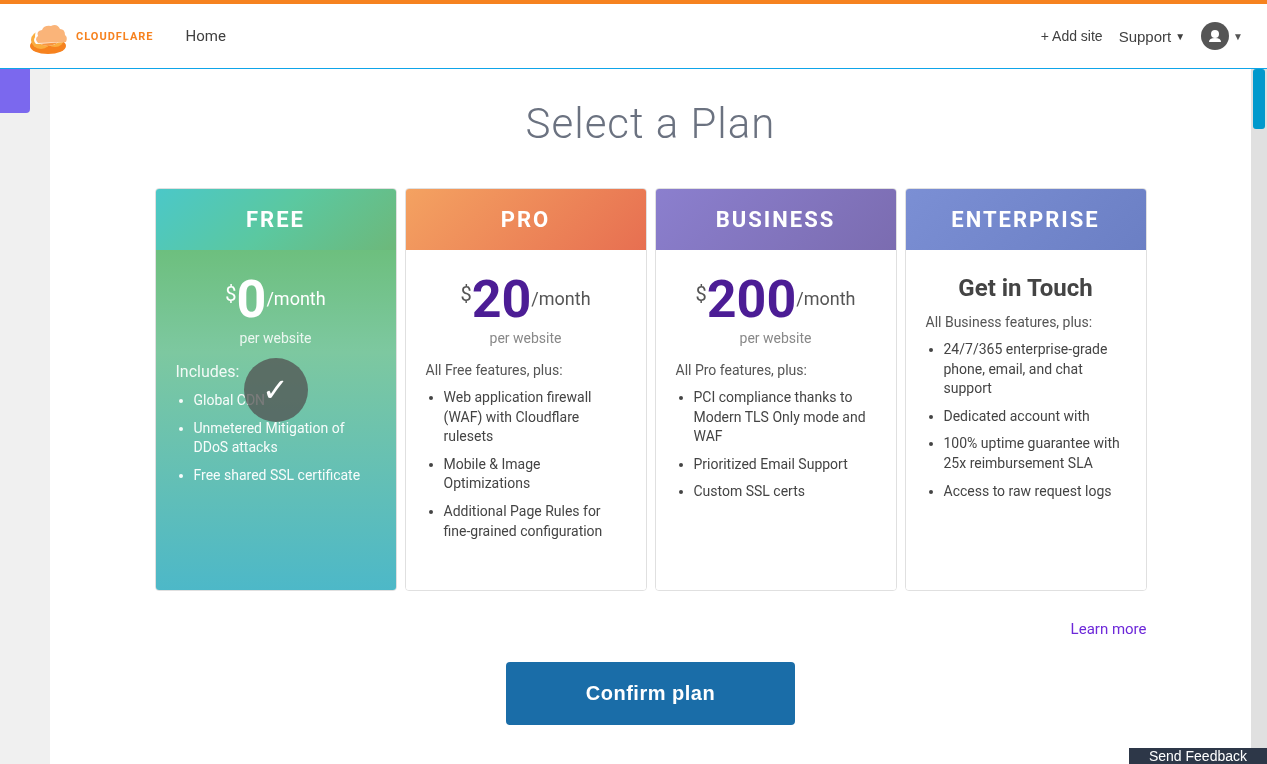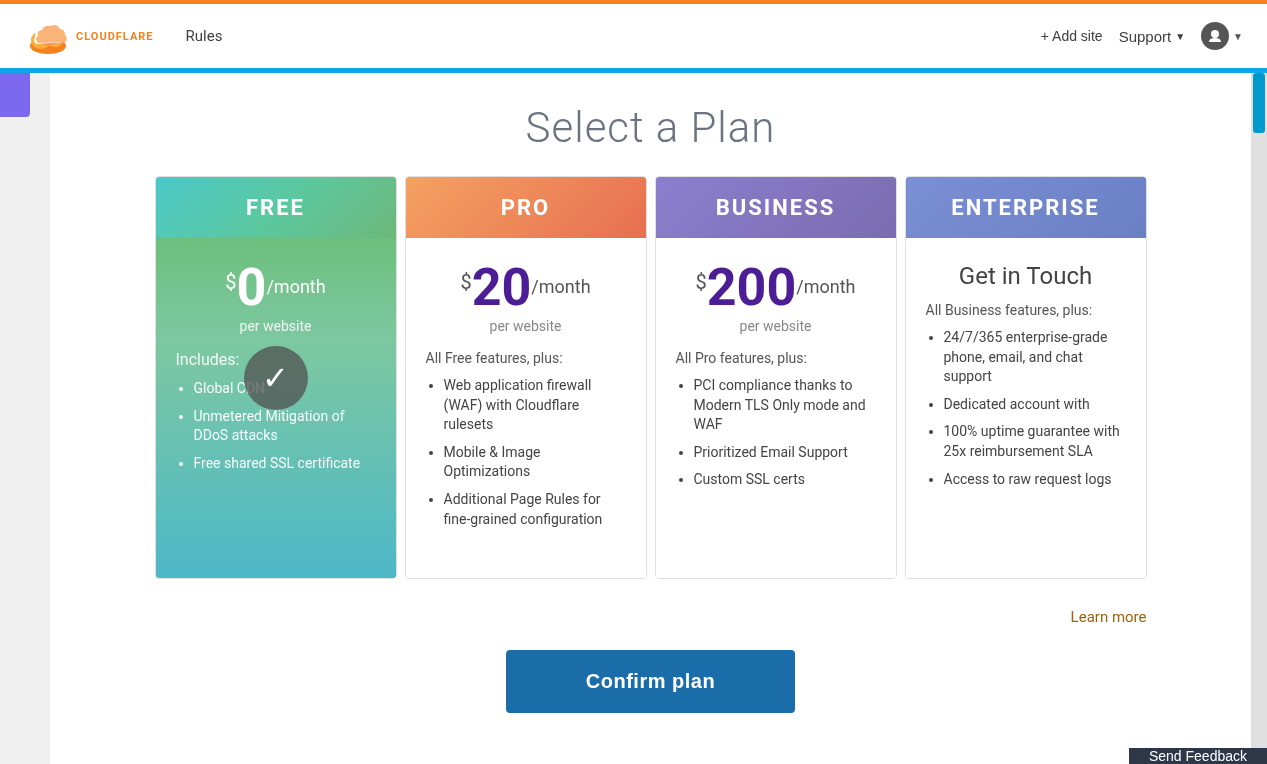--- a/index.html
+++ b/index.html
@@ -15,21 +15,21 @@
       height: 4px;
       background: #f6821f;
       width: 100%;
     }
 
     
     .navbar {
       display: flex;
       align-items: center;
       padding: 8px 24px;
-      border-bottom: 5px solid #0ea5e9;
+      border-bottom: 1px solid #0ea5e9;
       background: #fff;
     }
     .navbar-logo {
       display: flex;
       align-items: center;
       margin-right: 32px;
     }
     .logo-icon {
       width: 48px;
       height: 48px;
@@ -133,21 +133,21 @@
       flex: 1;
       padding: 30px 24px 40px 24px;
       overflow-y: auto;
     }
 
     .page-title {
       text-align: center;
       font-size: 42px;
       font-weight: 300;
       color: #6b7280;
-      margin-bottom: 20px;
+      margin-bottom: 36px;
       letter-spacing: 1px;
     }
 
     
     .plans-grid {
       display: grid;
       grid-template-columns: repeat(4, 1fr);
       gap: 0;
       max-width: 1000px;
       margin: 0 auto 24px auto;
@@ -298,40 +298,40 @@
       z-index: 10;
     }
     .checkmark {
       color: #fff;
       font-size: 32px;
     }
 
     
     .enterprise-get-in-touch {
       font-size: 24px;
-      font-weight: 400;
+      font-weight: 700;
       color: #444;
       margin-bottom: 12px;
       text-align: center;
     }
     .enterprise-subtitle {
       font-size: 14px;
       color: #555;
       margin-bottom: 10px;
     }
 
     
     .learn-more-row {
       text-align: right;
       max-width: 1000px;
       margin: 0 auto 24px auto;
       padding-right: 4px;
     }
     .learn-more-link {
-      color: #a16207;
+      color: #6d28d9;
       font-size: 15px;
       text-decoration: none;
       cursor: pointer;
     }
 
     
     .confirm-btn-row {
       text-align: center;
       margin-bottom: 24px;
     }
@@ -376,21 +376,21 @@
       <ellipse cx="24" cy="24" rx="13" ry="10" fill="#fff"></ellipse>
       <ellipse cx="24" cy="25" rx="12" ry="9" fill="#f6821f" opacity="0.85"></ellipse>
 
       <path d="M12 32 Q8 28 12 24 Q10 18 17 17 Q19 12 26 13 Q32 10 35 16 Q40 16 40 22 Q44 24 42 30 Z" fill="#fff"></path>
       <path d="M14 31 Q10 27 14 24 Q12 19 18 18 Q20 13 27 14 Q33 11 36 17 Q41 17 41 23 Q44 25 42 30 Z" fill="#f6821f" opacity="0.6"></path>
     </svg>
     <span style="font-size:11px;font-weight:700;color:#f6821f;letter-spacing:1px;margin-left:4px;">CLOUDFLARE</span>
   </div>
 
   <div class="navbar-nav">
-    <a class="nav-link">Rules</a>
+    <a class="nav-link">Home</a>
   </div>
 
   <div class="navbar-right">
     <button class="add-site-btn">+ Add site</button>
     <button class="support-btn">
       <span>Support</span>
       <span style="font-size:10px;">▼</span>
     </button>
     <button class="user-icon-btn">
       <div class="user-circle">

